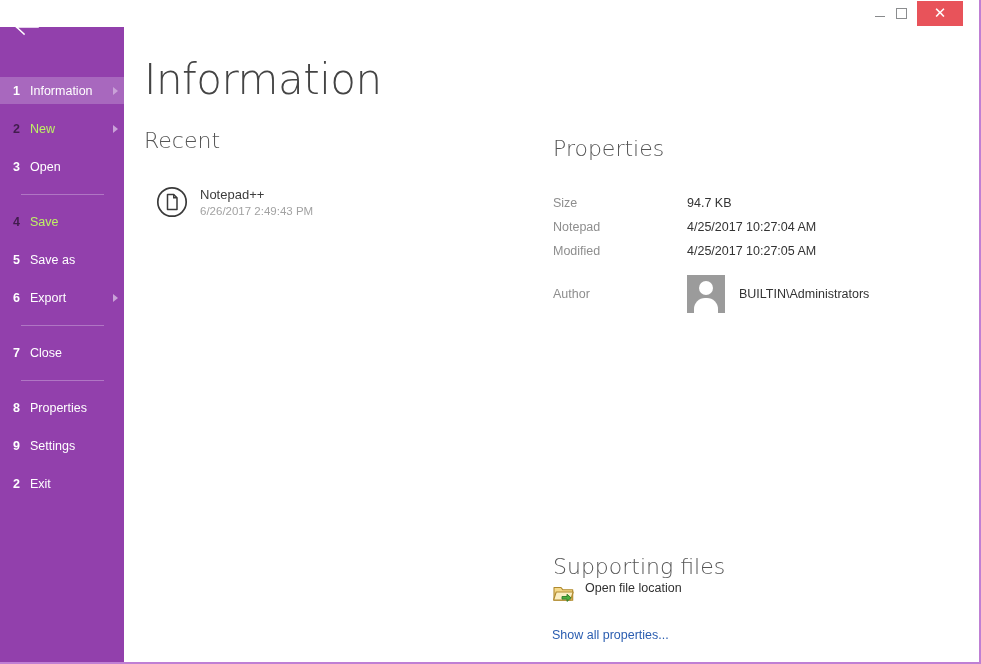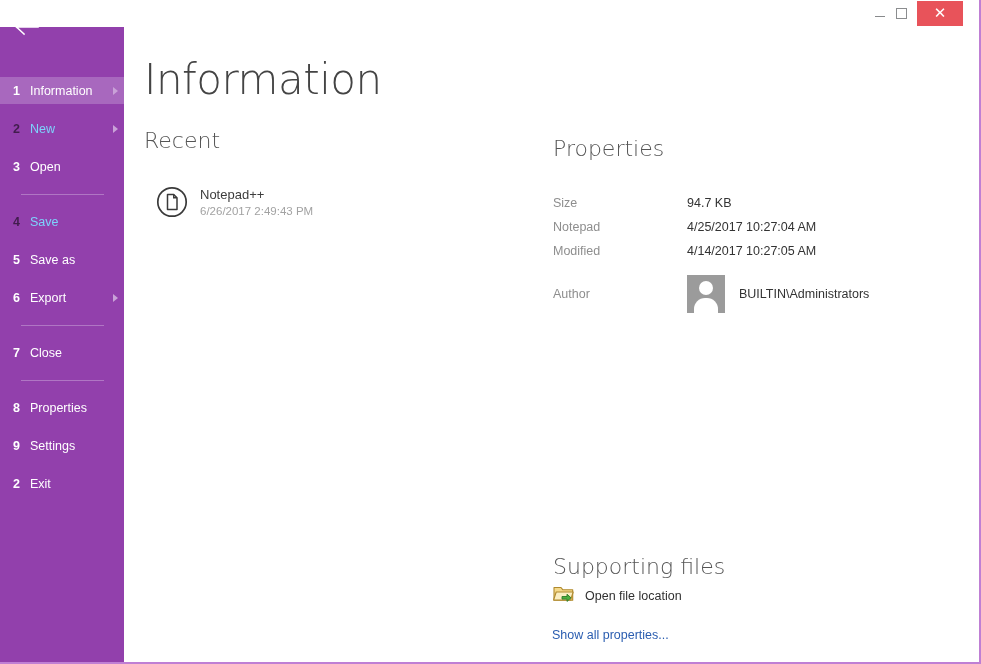--- a/index.html
+++ b/index.html
@@ -99,21 +99,21 @@
     padding-right: 1px;
   }
   .nav-label {
     flex: 1;
     padding-left: 9px;
     font-size: 12.5px;
     color: #ffffff;
     white-space: nowrap;
   }
   .nav-item.disabled .nav-num { color: #000000; opacity: 0.55; }
-  .nav-item.disabled .nav-label { color: #7dd3fc; }
+  .nav-item.disabled .nav-label { color: #bef264; }
   .nav-chev {
     width: 14px;
     display: flex;
     align-items: center;
     justify-content: center;
     padding-right: 4px;
   }
   .nav-chev i {
     display: block;
     width: 0; height: 0;
@@ -227,21 +227,21 @@
     background: #ffffff;
   }
   #author-name { padding-left: 14px; font-size: 12.5px; color: #333333; text-align: center; }
 
   
   #open-loc {
     position: absolute;
     top: 580px; left: 429px;
     width: 330px;
     display: flex;
-    align-items: flex-end;
+    align-items: flex-start;
   }
   #folder-icon { width: 30px; flex-shrink: 0; padding-top: 4px; }
   #folder-icon svg { display: block; }
   #open-loc-text { padding-left: 2px; }
   #open-loc-title {
     font-size: 12.5px;
     color: #303030;
     line-height: 16px;
   }
   #open-loc-path {
@@ -383,21 +383,21 @@
       <div class="prop-row">
         <span class="prop-label">Size</span>
         <span class="prop-value">94.7 KB</span>
       </div>
       <div class="prop-row">
         <span class="prop-label">Notepad</span>
         <span class="prop-value">4/25/2017 10:27:04 AM</span>
       </div>
       <div class="prop-row">
         <span class="prop-label">Modified</span>
-        <span class="prop-value">4/14/2017 10:27:05 AM</span>
+        <span class="prop-value">4/25/2017 10:27:05 AM</span>
       </div>
       <div class="prop-row author">
         <span class="prop-label">Author</span>
         <span id="avatar">
           <span class="head"></span>
           <span class="body"></span>
         </span>
         <span id="author-name">BUILTIN\Administrators</span>
       </div>
     </div>

